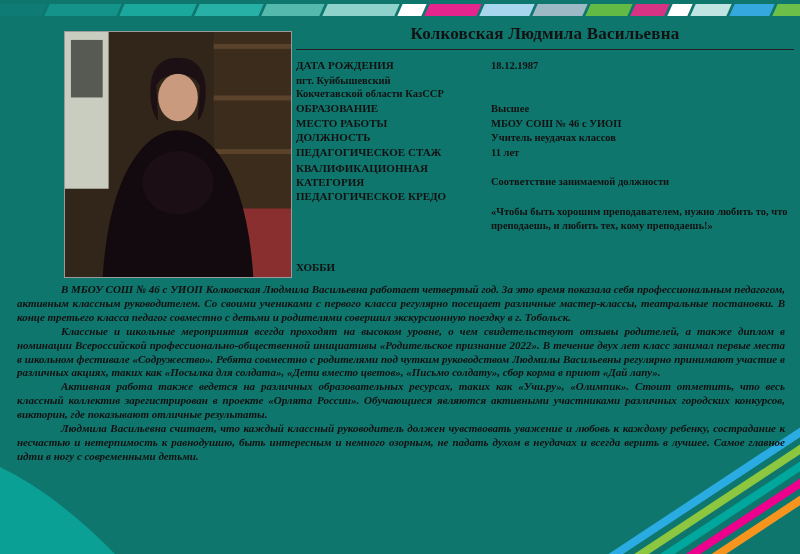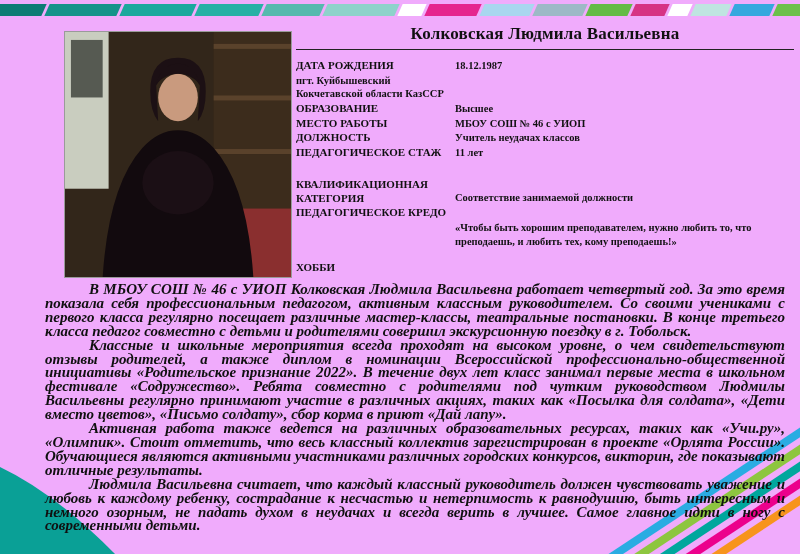--- a/index.html
+++ b/index.html
@@ -1,18 +1,18 @@
 <!DOCTYPE html>
 <html><head>
 <meta charset="utf-8">
 <style>
   * { margin:0; padding:0; box-sizing:border-box; }
   html,body { background:#ffffff; }
   .page {
-    position:relative; width:800px; height:554px; background:#f0abfc;
+    position:relative; width:800px; height:554px; background:#0f766e;
     overflow:hidden; font-family:"Liberation Serif", serif; color:#111;
   }
 
   
   .top-strip { position:absolute; left:-6px; top:4px; height:12px; display:flex; gap:3px; z-index:3; }
   .strip-seg { height:100%; flex:0 0 auto; transform:skewX(-24deg); }
 
   
   .photo-frame {
     position:absolute; left:64px; top:31px; width:228px; height:247px;
@@ -20,33 +20,33 @@
   }
   .photo-frame svg { display:block; width:100%; height:100%; }
 
   
   .info-col { position:absolute; left:296px; top:24px; width:498px; z-index:2; }
   .title {
     font-weight:bold; font-size:17px; text-align:center; letter-spacing:0.2px;
     padding-bottom:5px; border-bottom:1.5px solid #222;
   }
   .fields { margin-top:9px; padding-right:4px; }
-  .field-row { display:grid; grid-template-columns:159px 1fr; margin-bottom:1px; }
+  .field-row { display:grid; grid-template-columns:159px 1fr; margin-bottom:1px;gap:36px; }
   .f-label { font-weight:bold; font-size:11px; line-height:1.22; }
   .f-value { font-weight:bold; font-size:10.5px; line-height:1.3;font-family:Liberation Serif, serif; }
-  .field-row:nth-child(7) { margin-top:19px; }            
+  .field-row:nth-child(7) { margin-top:3px; }            
   .field-row:nth-child(7) .f-value { padding-top:13px; } 
   .field-row:nth-child(8) .f-value { padding-top:15px; } 
-  .field-row:nth-child(9) { margin-top:12px; }           
+  .field-row:nth-child(9) { margin-top:28px; }           
 
   
   .body-text { position:absolute; left:17px; right:15px; top:283px; z-index:2; }
   .para {
-    font-size:15px; line-height:13.9px; font-weight:bold; font-style:italic;
-    text-align:justify; text-indent:44px; color:#101010;margin-left:28px;
+    font-size:11px; line-height:13.9px; font-weight:bold; font-style:italic;
+    text-align:justify; text-indent:44px; color:#101010;
   }
 
   
   .corner-wedge { position:absolute; left:0; bottom:0; z-index:1; }
   .stripes-svg  { position:absolute; right:0; bottom:0; z-index:1; }
 </style>
 </head>
 <body>
 
 <div class="page">

